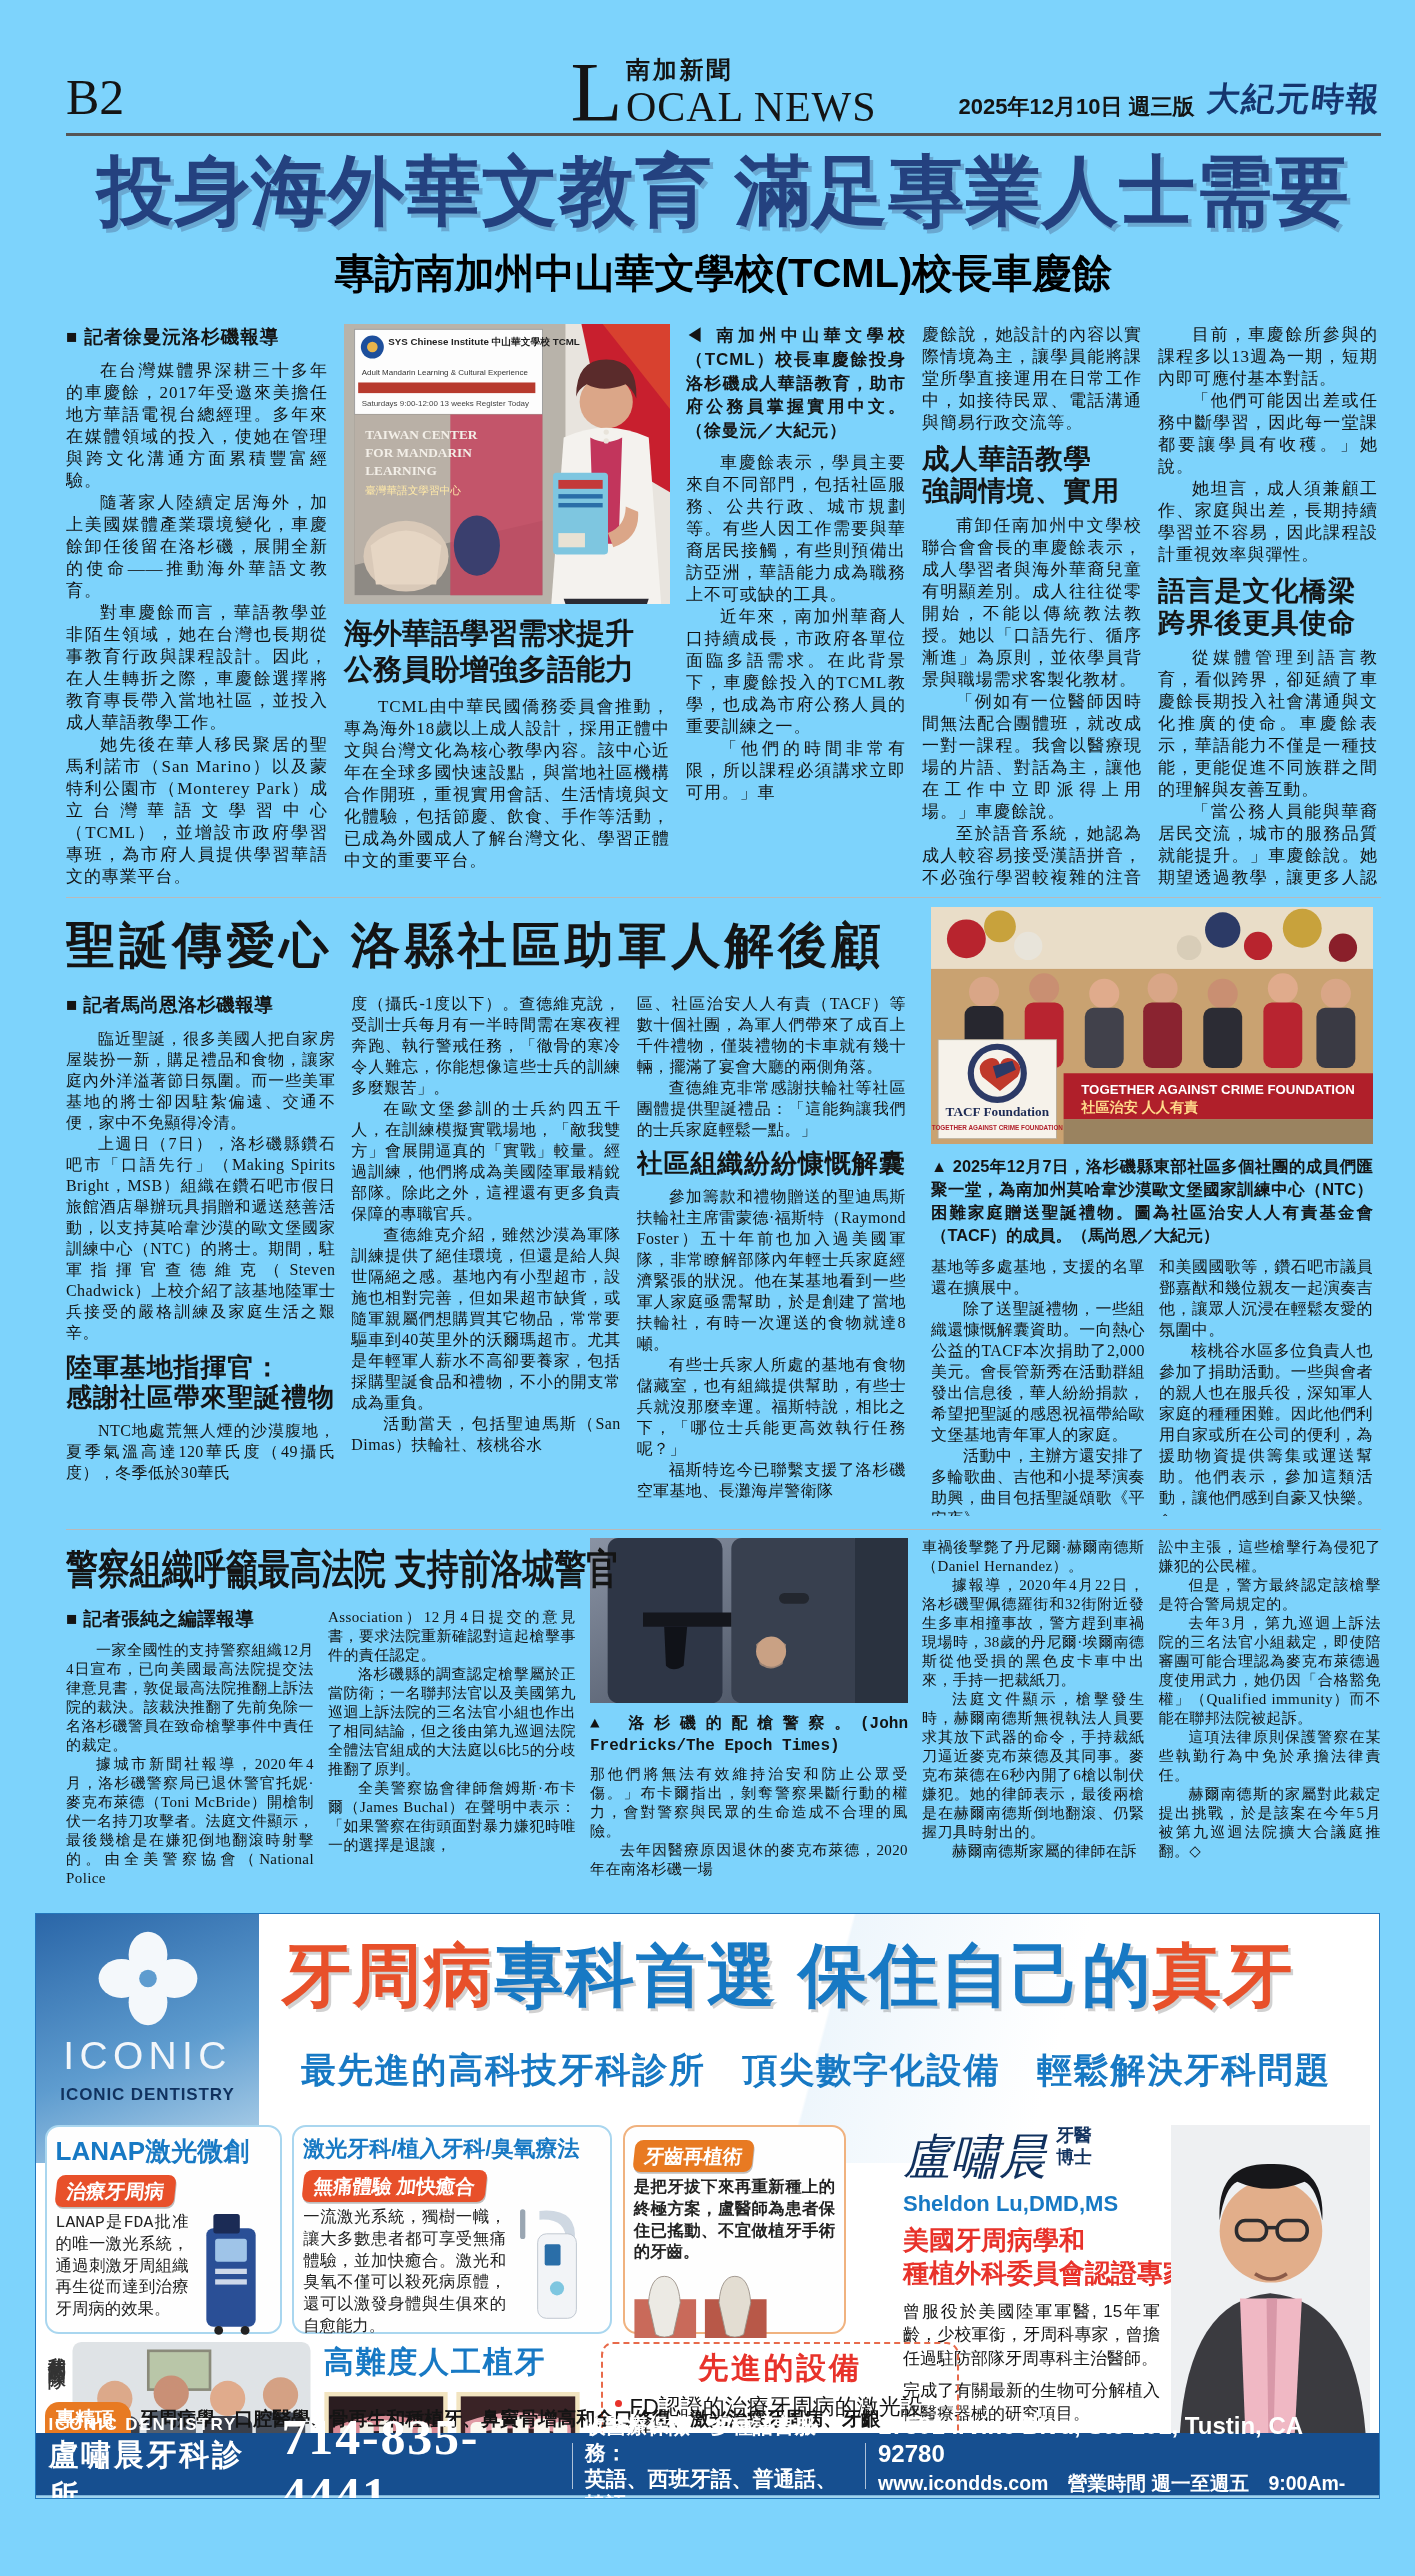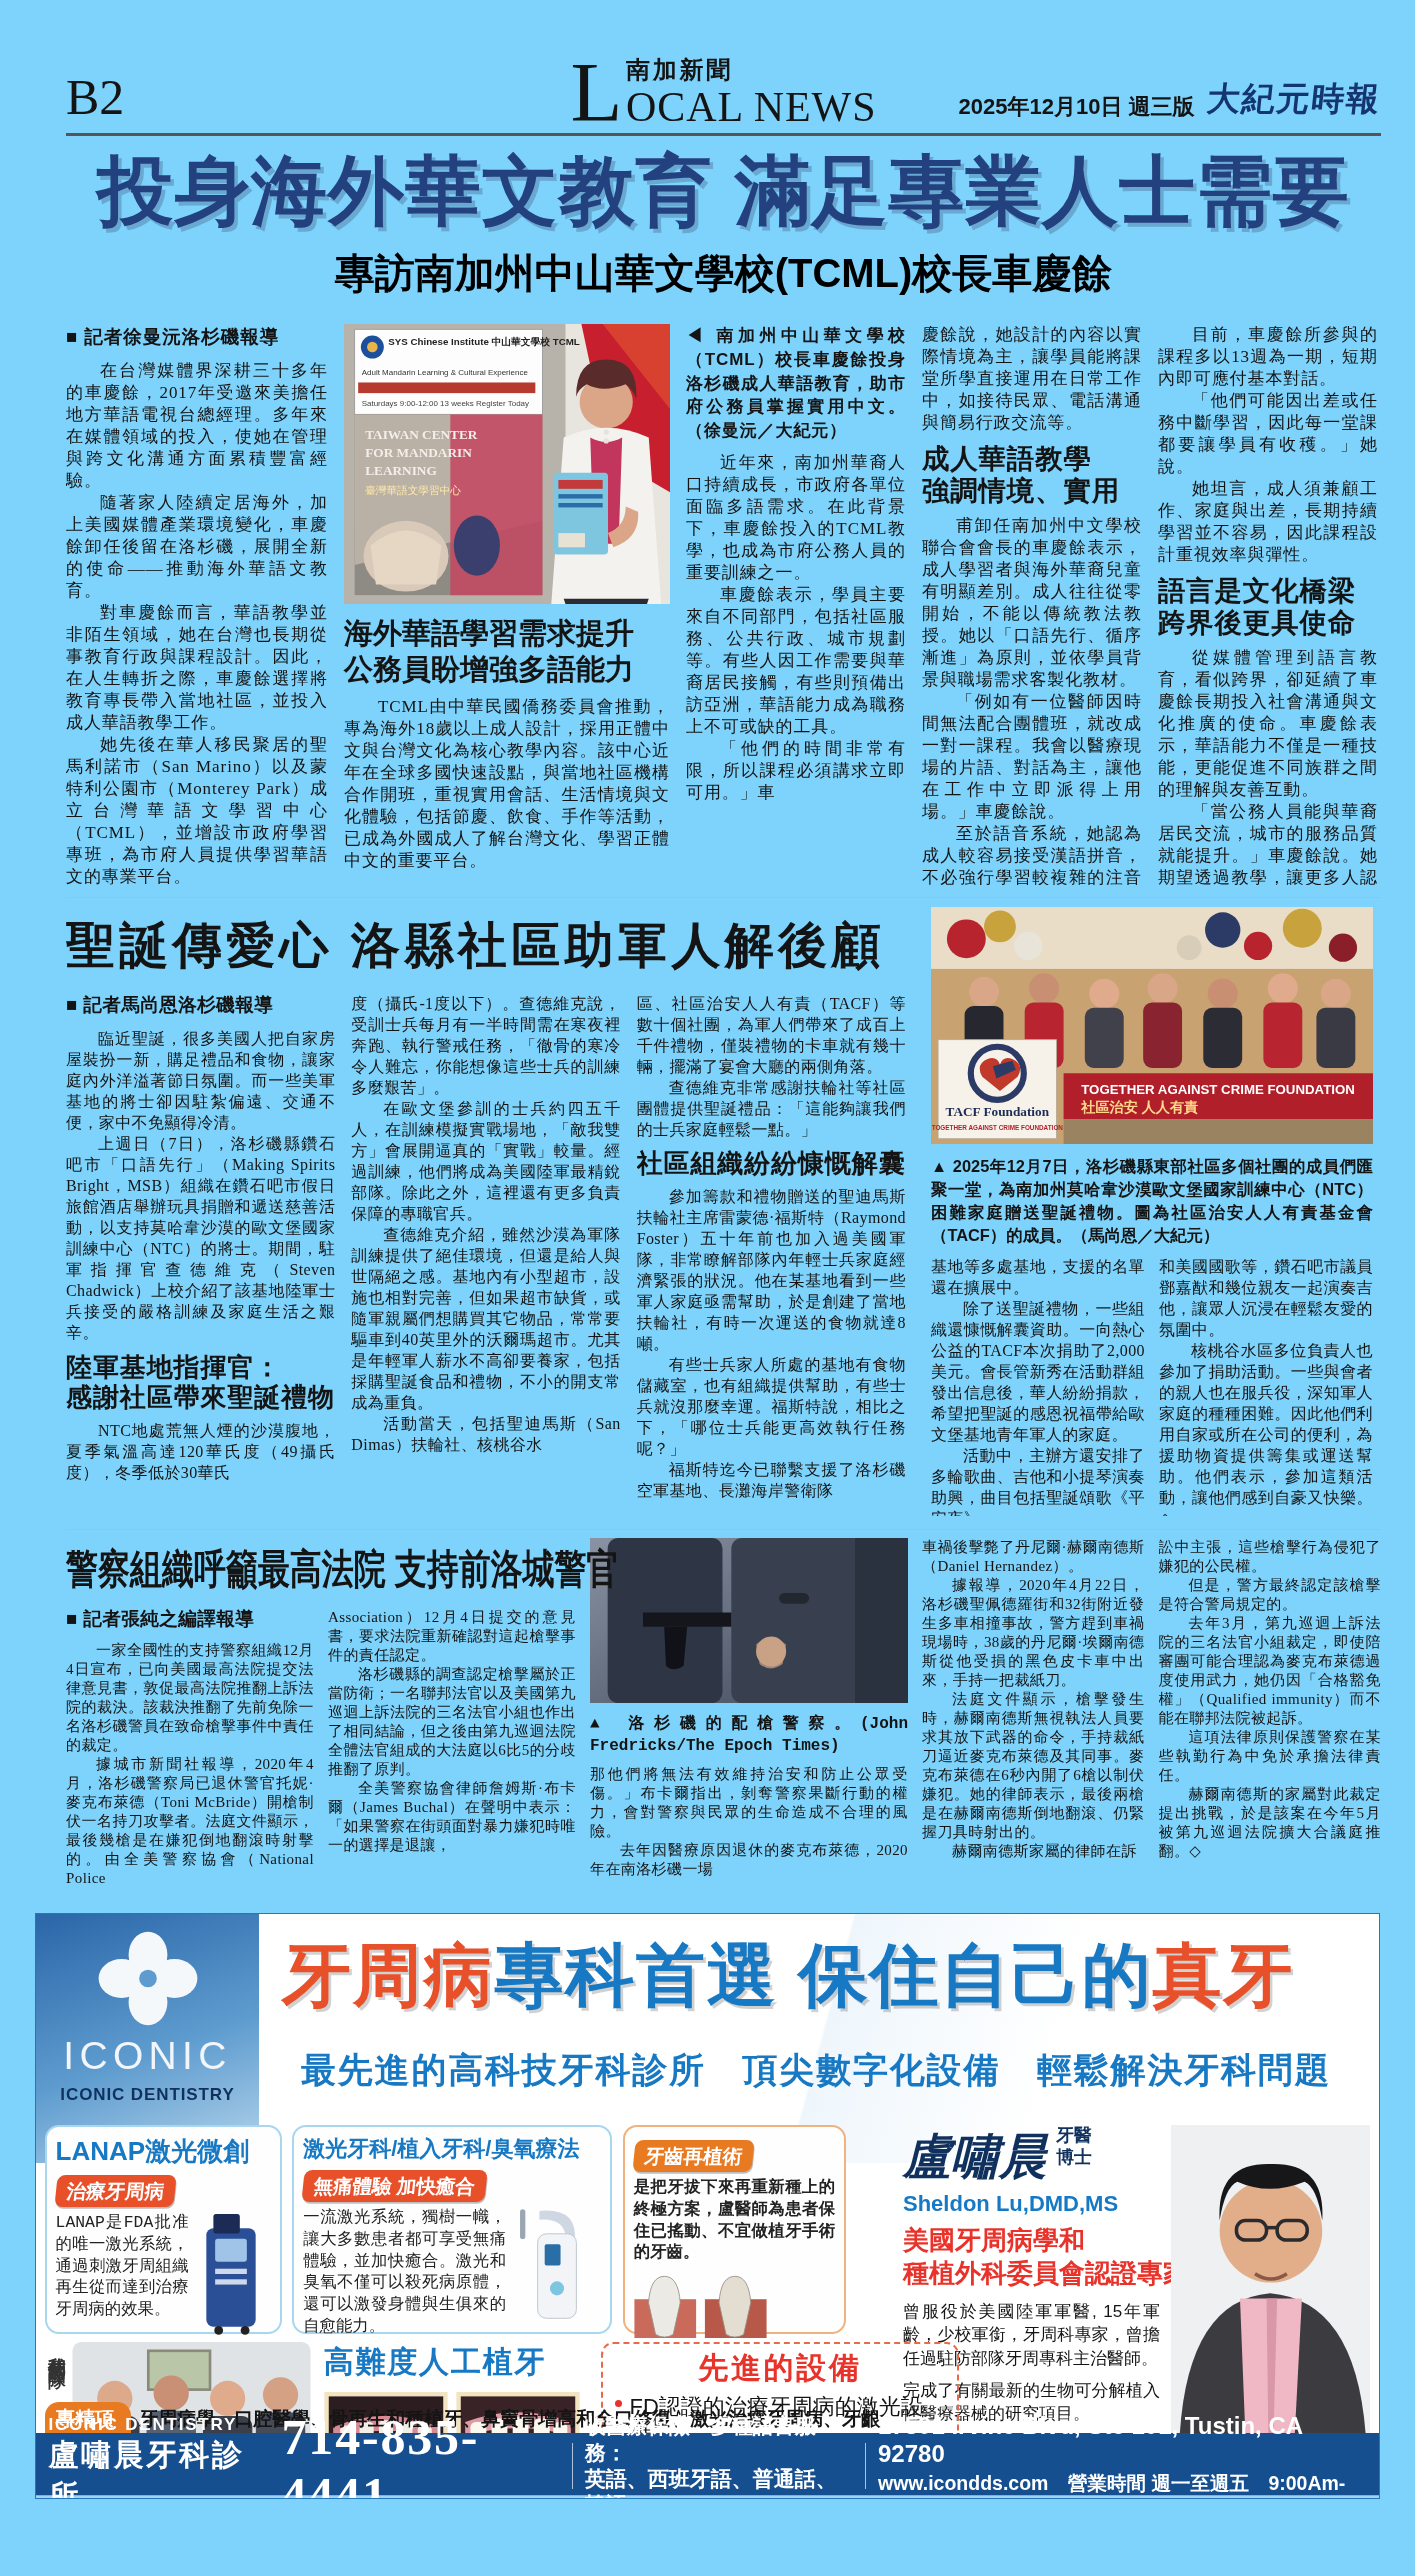--- a/index.html
+++ b/index.html
@@ -87,21 +87,21 @@
   .panel{border:2.7px solid #a9d6ef;border-radius:14px;background:#fefefe;padding:7px 8.8px;box-sizing:border-box;}
   .p1{width:237px;height:209px;} .p2{width:320px;height:209px;} .p3{width:223px;height:209px;border-color:#f0b27f;}
   .p-title{color:#1779c4;font-weight:bold;font-size:26px;white-space:nowrap;}
   .p2 .p-title{font-size:22px;}
   .pill{display:inline-block;background:#e8502a;color:#fff;font-weight:bold;font-size:19.5px;padding:2.7px 10.6px;border-radius:8px;
         transform:skewX(-6deg);box-shadow:0.9px 1.8px 0 rgba(0,0,0,.25);margin:5.3px 0;}
   .p-body{font-size:16.4px;line-height:1.32;text-align:justify;font-weight:bold;color:#222;font-family:Liberation Mono, monospace;}
   .p1 .p-body,.p2 .p-body{font-weight:normal;}
   .p1-flex{display:flex;gap:5.3px;} .p2-flex{display:flex;gap:7px;}
   .doctor-zone{position:absolute;left:867px;top:211px;width:467px;height:308px;}
-  .doc-name-cn{font-family:"Liberation Serif",serif;font-weight:bold;font-style:italic;font-size:48px;color:#10315e;display:inline-block;}
+  .doc-name-cn{font-family:"Liberation Serif",serif;font-weight:normal;font-style:italic;font-size:48px;color:#10315e;display:inline-block;}
   .doc-title-sm{display:inline-block;font-size:17.7px;font-weight:bold;color:#10315e;vertical-align:top;margin-left:5.3px;line-height:1.2;}
   .doc-name-en{font-weight:bold;font-size:22px;color:#1779c4;margin:1.8px 0 7px;}
   .doc-cert{font-weight:bold;font-size:26px;color:#e8322a;line-height:1.25;margin-bottom:10.6px;}
   .doc-bio{font-size:17px;line-height:1.38;width:257px;text-align:justify;margin-bottom:8.8px;}
   .doc-photo{position:absolute;right:0;top:0;width:199px;height:308px;}
   .ad-row3{position:absolute;left:8.8px;top:428px;display:flex;gap:12.4px;align-items:flex-start;}
   .team{display:flex;gap:3.5px;}
   .team-label{writing-mode:vertical-rl;font-weight:bold;font-size:17.7px;letter-spacing:3.5px;color:#333;}
   .impl-title{font-weight:bold;font-size:30px;color:#1779c4;letter-spacing:1.8px;}
   .teeth-row{display:flex;gap:8.8px;margin-top:8.8px;}
@@ -205,22 +205,22 @@
           <div>公務員盼增強多語能力</div>
         </div>
         <div class="acol" style="width:326px">
             <p class="para">TCML由中華民國僑務委員會推動，專為海外18歲以上成人設計，採用正體中文與台灣文化為核心教學內容。該中心近年在全球多國快速設點，與當地社區機構合作開班，重視實用會話、生活情境與文化體驗，包括節慶、飲食、手作等活動，已成為外國成人了解台灣文化、學習正體中文的重要平台。</p>
           </div>
       </div>
 
       <div class="acol a1c3">
         <div class="photo-caption">◀ 南加州中山華文學校（TCML）校長車慶餘投身洛杉磯成人華語教育，助市府公務員掌握實用中文。（徐曼沅／大紀元）</div>
         <div>
+            <p class="para">車慶餘表示，學員主要來自不同部門，包括社區服務、公共行政、城市規劃等。有些人因工作需要與華裔居民接觸，有些則預備出訪亞洲，華語能力成為職務上不可或缺的工具。</p>
             <p class="para">近年來，南加州華裔人口持續成長，市政府各單位面臨多語需求。在此背景下，車慶餘投入的TCML教學，也成為市府公務人員的重要訓練之一。</p>
-            <p class="para">車慶餘表示，學員主要來自不同部門，包括社區服務、公共行政、城市規劃等。有些人因工作需要與華裔居民接觸，有些則預備出訪亞洲，華語能力成為職務上不可或缺的工具。</p>
             <p class="para">「他們的時間非常有限，所以課程必須講求立即可用。」車</p>
           </div>
       </div>
 
       <div class="acol a1c4">
         <div>
             <p class="para noind">慶餘說，她設計的內容以實際情境為主，讓學員能將課堂所學直接運用在日常工作中，如接待民眾、電話溝通與簡易行政交流等。</p>
             <div class="col-subhead">
               <div>成人華語教學</div>
               <div>強調情境、實用</div>

